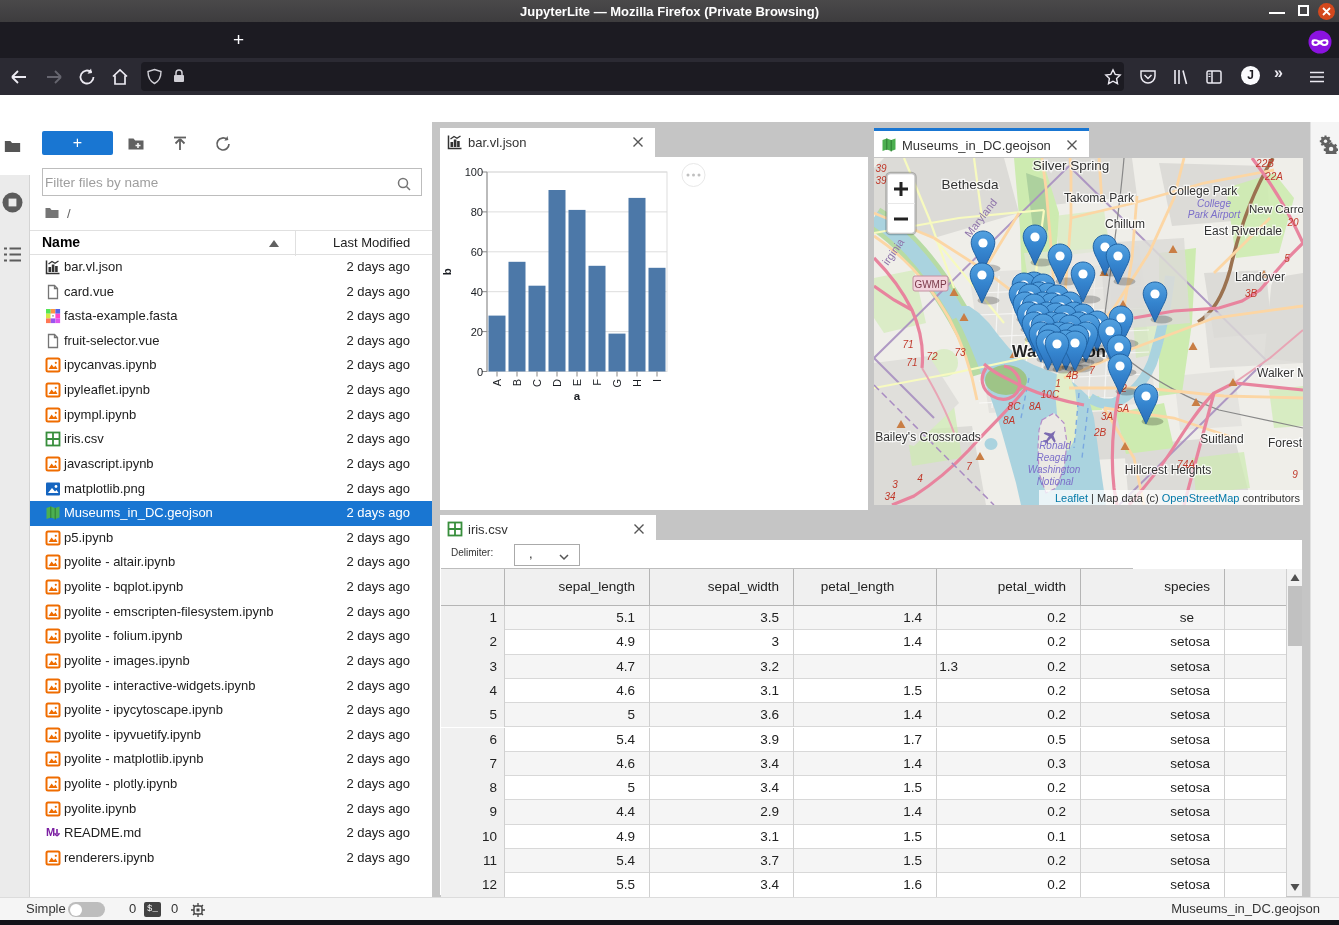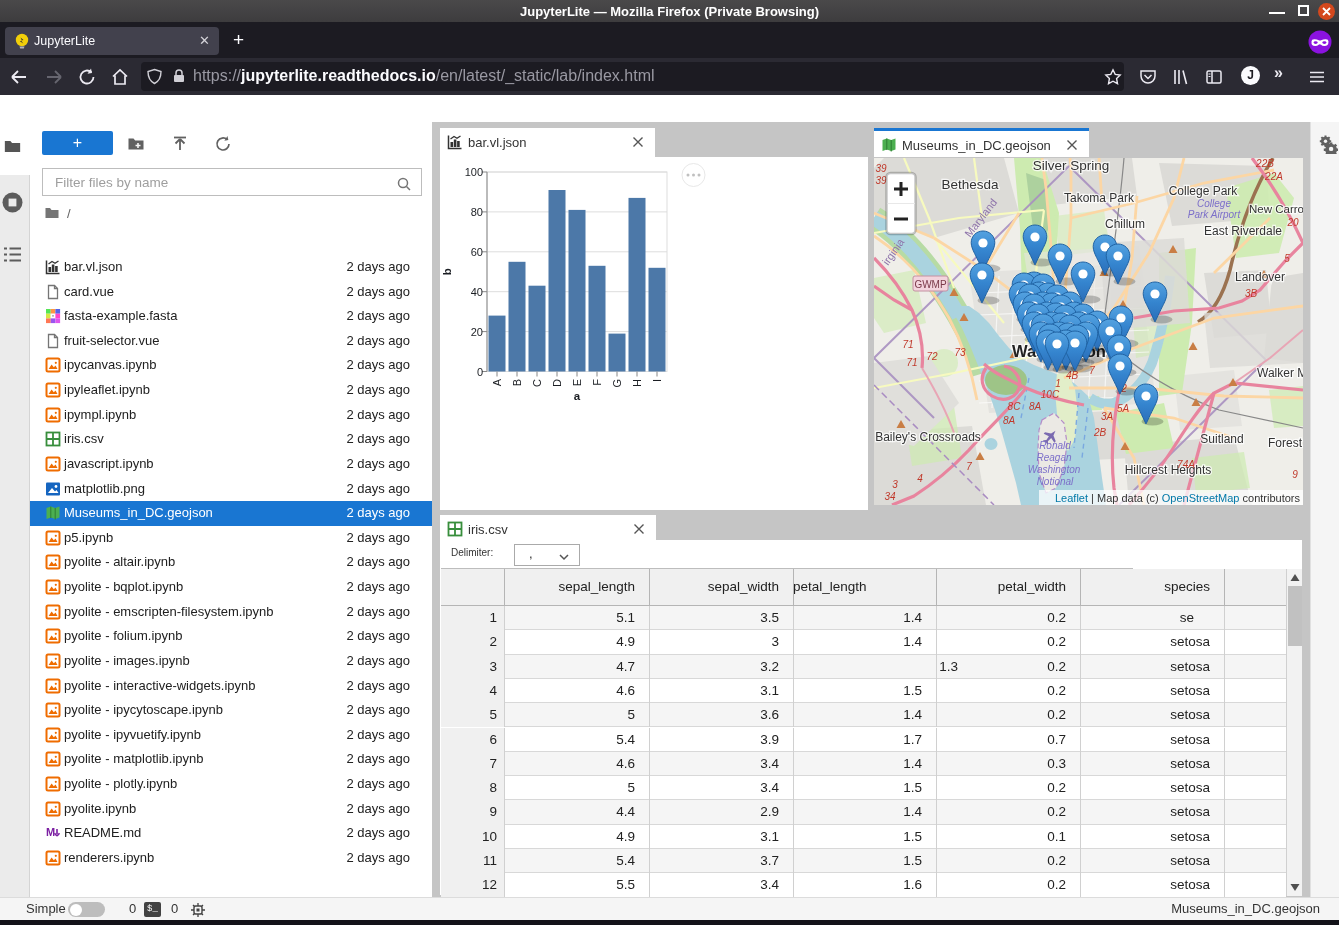--- a/index.html
+++ b/index.html
@@ -28,21 +28,21 @@
 #leftbar { left:0; top:27px; width:30px; height:775px; background:#ebebeb; border-right:1px solid #d4d4d4; }
 #fbrowser { left:30px; top:27px; width:402px; height:775px; background:#fff; }
 #dock { left:432px; top:27px; width:878px; height:775px; background:#c5c5c5; }
 #rightbar { left:1310px; top:27px; width:29px; height:775px; background:#f5f5f5; border-left:1px solid #e0e0e0; }
 #statusbar { left:0; top:802px; width:1339px; height:23px; background:#f5f5f5; border-top:1px solid #dcdcdc; font-size:13px; color:#333; }
 #ffbottom { left:0; top:920px; width:1339px; height:5px; background:#131219; }
 
 
 #newbtn { left:12px; top:9px; width:71px; height:24px; background:#1976d2; border-radius:2px; color:#fff; font-size:16px; text-align:center; line-height:23px; }
 .fbtool { position:absolute; top:13px; }
-#filter { left:12px; top:46px; width:380px; height:28px; border:1px solid #bdbdbd; background:#fff; color:#9e9e9e; font-size:13.5px; line-height:28px; padding-left:12px; }
+#filter { left:12px; top:46px; width:380px; height:28px; border:1px solid #bdbdbd; background:#fff; color:#9e9e9e; font-size:13.5px; line-height:28px; padding-left:2px; }
 #crumb { left:12px; top:84px; font-size:13px; color:#616161; }
 #fhead { left:0px; top:108px; width:402px; height:25px; border-bottom:1px solid #e0e0e0; border-top:1px solid #e0e0e0; font-size:13px; }
 .frow { position:absolute; left:0; width:402px; height:24.6px; font-size:13px; color:#212121; }
 .frow .nm { position:absolute; left:34px; top:4px; white-space:nowrap; }
 .frow .dt { position:absolute; right:22px; top:4px; }
 .frow.sel { background:#1976d2; color:#fff; }
 .ficon { position:absolute; left:15px; top:4px; width:16px; height:16px; }
 
 
 .tile { position:absolute; background:#fff; }
@@ -57,29 +57,20 @@
 <div class="abs" id="titlebar">JupyterLite — Mozilla Firefox (Private Browsing)
   <span class="abs" style="left:1269px; top:0px; width:16px; border-top:2px solid #fff; margin-top:12px;"></span>
   <span class="abs" style="left:1298px; top:5px; width:11px; height:11px; border:2px solid #fff;"></span>
   <span class="abs" style="left:1318px; top:2.5px; width:17px; height:17px; border-radius:50%; background:#d4481d;">
     <svg width="17" height="17" viewBox="0 0 17 17">
         <path d="M5 5 L12 12 M12 5 L5 12" stroke="#fff" stroke-width="1.8"></path>
       </svg>
   </span>
 </div>
 <div class="abs" id="fftabs">
-  <div class="abs" id="fftab">
-    <svg class="abs" style="left:9px;top:6px;" width="16" height="16" viewBox="0 0 16 16">
-        <circle cx="8" cy="7" r="6.2" fill="#f2cf0a"></circle>
-        <path d="M5.5 13.4 h5 l-0.7 2 h-3.6 z" fill="#b5b5b5"></path>
-        <path d="M6.5 4.5 l3 2.5 -2.5 0.5 2.3 3 -3.4 -2.2 2 -0.8 z" fill="#333"></path>
-      </svg>
-    <span class="abs lbl">JupyterLite</span>
-    <span class="abs tx">✕</span>
-  </div>
   <span class="abs" id="ffplus">+</span>
   <span class="abs" id="ffmask"><svg width="24" height="24" viewBox="0 0 24 24">
         <circle cx="12" cy="12" r="11.5" fill="#8b12e0"></circle>
         <path d="M3.5 11.5 q0 -2.5 3 -2.3 q2.5 0.2 4.3 1.1 q1.2 0.6 2.4 0 q1.8 -0.9 4.3 -1.1 q3 -0.2 3 2.3 q0 4.6 -4.1 4.6 q-2.2 0 -3.4 -1.3 q-1.2 -1.2 -2.4 0 q-1.2 1.3 -3.4 1.3 q-4.1 0 -3.7 -4.6 z" fill="#fff"></path>
         <ellipse cx="7.6" cy="12.6" rx="2" ry="1.4" fill="#8b12e0"></ellipse>
         <ellipse cx="16.4" cy="12.6" rx="2" ry="1.4" fill="#8b12e0"></ellipse>
       </svg></span>
 </div>
 <div class="abs" id="ffnav">
   <svg class="abs navic" style="left:9px;top:9px;" width="20" height="20" viewBox="0 0 20 20">
@@ -96,21 +87,20 @@
       <path d="M3 9.5 L10 3 l7 6.5 M5 8.5 V17 h10 V8.5" stroke="#eceaf2" stroke-width="1.7" fill="none"></path>
     </svg>
   <div class="abs" id="ffurl">
     <svg class="abs" style="left:5px;top:6px;" width="17" height="17" viewBox="0 0 17 17">
         <path d="M8.5 1.5 L15 3.5 C15 9 13.5 13 8.5 15.5 C3.5 13 2 9 2 3.5 Z" stroke="#d0cfd6" stroke-width="1.4" fill="none"></path>
       </svg>
     <svg class="abs" style="left:30px;top:6px;" width="16" height="16" viewBox="0 0 16 16">
         <rect x="3" y="7" width="10" height="7" rx="1" fill="#d0cfd6"></rect>
         <path d="M5 7 V5 a3 3 0 0 1 6 0 V7" stroke="#d0cfd6" stroke-width="1.5" fill="none"></path>
       </svg>
-    <span class="abs txt">https://<b>jupyterlite.readthedocs.io</b>/en/latest/_static/lab/index.html</span>
     <svg class="abs" style="left:963px;top:6px;" width="18" height="18" viewBox="0 0 18 18">
         <path d="M9 1.8 l2.2 4.6 5 0.7 -3.6 3.5 0.9 5 -4.5 -2.4 -4.5 2.4 0.9 -5 -3.6 -3.5 5 -0.7 z" stroke="#eceaf2" stroke-width="1.4" fill="none"></path>
       </svg>
   </div>
   <svg class="abs" style="left:1146px;top:68px;margin-top:-58px;" width="0" height="0"></svg>
   <svg class="abs" style="left:1139px;top:10px;" width="18" height="18" viewBox="0 0 18 18">
       <path d="M2 3 h14 v5 a7 7 0 0 1 -14 0 z" stroke="#eceaf2" stroke-width="1.5" fill="none"></path>
       <path d="M5.5 7 l3.5 3.5 3.5 -3.5" stroke="#eceaf2" stroke-width="1.5" fill="none"></path>
     </svg>
   <svg class="abs" style="left:1172px;top:10px;" width="18" height="18" viewBox="0 0 18 18">
@@ -161,20 +151,28 @@
           <circle cx="7" cy="7" r="4.5" stroke="#757575" stroke-width="1.5" fill="none"></circle>
           <path d="M10.5 10.5 l3.5 3.5" stroke="#757575" stroke-width="1.5"></path>
         </svg>
     </div>
     <div class="abs" id="crumb">
       <svg class="abs" style="left:2px;top:-1px;" width="16" height="16" viewBox="0 0 16 16">
           <path d="M1.5 3 h4.5 l1.5 2 h7 v8 h-13 z" fill="#757575"></path>
         </svg>
       <span class="abs" style="left:25px;top:0;">/</span>
     </div>
+    <div class="abs" id="fhead">
+      <b class="abs" style="left:12px;top:3px;font-size:14px;">Name</b>
+      <svg class="abs" style="left:238px;top:8px;" width="12" height="10" viewBox="0 0 12 10">
+          <path d="M6 1 L11 8 H1 Z" fill="#616161"></path>
+        </svg>
+      <span class="abs" style="left:303px;top:4px;color:#212121;">Last Modified</span>
+      <span class="abs" style="left:265px;top:0;height:25px;border-left:1px solid #e0e0e0;"></span>
+    </div>
     <div class="abs" id="flist" style="left:0;top:133px;width:402px;height:620px;">
         <div class="frow" style="top:0.00px">
           <svg class="ficon" viewBox="0 0 16 16">
             <path d="M1.5 1.5 v13 h13" stroke="#333" stroke-width="1.5" fill="none"></path>
             <rect x="3.5" y="8" width="2.6" height="5" fill="#333"></rect>
             <rect x="6.8" y="5.5" width="2.6" height="7.5" fill="#333"></rect>
             <rect x="10.1" y="7" width="2.6" height="6" fill="#333"></rect>
             <path d="M3.5 5 l3.5 -2.5 3 1.8 3.5 -2.3" stroke="#333" stroke-width="1.3" fill="none"></path>
           </svg>
           <span class="nm">bar.vl.json</span>
@@ -482,21 +480,21 @@
       <div class="abs" style="left:74px; top:4px; width:66px; height:22px; border:1px solid #aaa; background:#fff;">
         <span class="abs" style="left:14px; top:1px; font-size:13px; color:#333;">,</span>
         <svg class="abs" style="left:42px; top:5px;" width="14" height="14" viewBox="0 0 14 14">
             <path d="M3 5 l4 4 4 -4" stroke="#555" stroke-width="1.5" fill="none"></path>
           </svg>
       </div>
       <div class="abs" id="grid" style="left:1px; top:28px; width:692px; height:327px; background:#fff; border-top:1px solid #bdbdbd; font-size:13.5px; color:#222;">
           <div class="abs" style="left:0;top:0;width:845px;height:37px;background:#f0f0f0;border-bottom:1px solid #b5b5b5;"></div>
           <div class="abs" style="left:63px;top:10px;width:131px;text-align:right;">sepal_length</div>
           <div class="abs" style="left:208px;top:10px;width:130px;text-align:right;">sepal_width</div>
-          <div class="abs" style="left:352px;top:10px;width:129px;text-align:left;">petal_length</div>
+          <div class="abs" style="left:352px;top:10px;width:129px;text-align:center;">petal_length</div>
           <div class="abs" style="left:495px;top:10px;width:130px;text-align:right;">petal_width</div>
           <div class="abs" style="left:639px;top:10px;width:130px;text-align:right;">species</div>
           <span class="abs" style="left:63px;top:0;height:37px;border-left:1px solid #b5b5b5;"></span>
           <span class="abs" style="left:208px;top:0;height:37px;border-left:1px solid #b5b5b5;"></span>
           <span class="abs" style="left:352px;top:0;height:37px;border-left:1px solid #b5b5b5;"></span>
           <span class="abs" style="left:495px;top:0;height:37px;border-left:1px solid #b5b5b5;"></span>
           <span class="abs" style="left:639px;top:0;height:37px;border-left:1px solid #b5b5b5;"></span>
           <span class="abs" style="left:783px;top:0;height:37px;border-left:1px solid #b5b5b5;"></span>
           <div class="abs" style="left:0;top:37px;width:845px;height:24.3px;background:#f5f5f5;border-bottom:1px solid #d8d8d8;"></div>
           <div class="abs" style="left:0;top:37px;width:845px;height:24.3px;">
@@ -578,21 +576,21 @@
             <span class="abs" style="left:639px;top:0;height:24.3px;border-left:1px solid #d0d0d0;"></span>
             <span class="abs" style="left:783px;top:0;height:24.3px;border-left:1px solid #d0d0d0;"></span>
           </div>
           <div class="abs" style="left:0;top:158.5px;width:845px;height:24.3px;background:#ffffff;border-bottom:1px solid #d8d8d8;"></div>
           <div class="abs" style="left:0;top:158.5px;width:845px;height:24.3px;">
             <div class="abs" style="left:0;top:0;width:63px;height:24.3px;background:#f0f0f0;"></div>
             <span class="abs" style="left:0px;top:4px;width:56px;text-align:right;">6</span>
             <span class="abs" style="left:63px;top:4px;width:131px;text-align:right;">5.4</span>
             <span class="abs" style="left:208px;top:4px;width:130px;text-align:right;">3.9</span>
             <span class="abs" style="left:352px;top:4px;width:129px;text-align:right;">1.7</span>
-            <span class="abs" style="left:495px;top:4px;width:130px;text-align:right;">0.7</span>
+            <span class="abs" style="left:495px;top:4px;width:130px;text-align:right;">0.5</span>
             <span class="abs" style="left:639px;top:4px;width:130px;text-align:right;">setosa</span>
             <span class="abs" style="left:63px;top:0;height:24.3px;border-left:1px solid #d0d0d0;"></span>
             <span class="abs" style="left:208px;top:0;height:24.3px;border-left:1px solid #d0d0d0;"></span>
             <span class="abs" style="left:352px;top:0;height:24.3px;border-left:1px solid #d0d0d0;"></span>
             <span class="abs" style="left:495px;top:0;height:24.3px;border-left:1px solid #d0d0d0;"></span>
             <span class="abs" style="left:639px;top:0;height:24.3px;border-left:1px solid #d0d0d0;"></span>
             <span class="abs" style="left:783px;top:0;height:24.3px;border-left:1px solid #d0d0d0;"></span>
           </div>
           <div class="abs" style="left:0;top:182.8px;width:845px;height:24.3px;background:#f5f5f5;border-bottom:1px solid #d8d8d8;"></div>
           <div class="abs" style="left:0;top:182.8px;width:845px;height:24.3px;">

